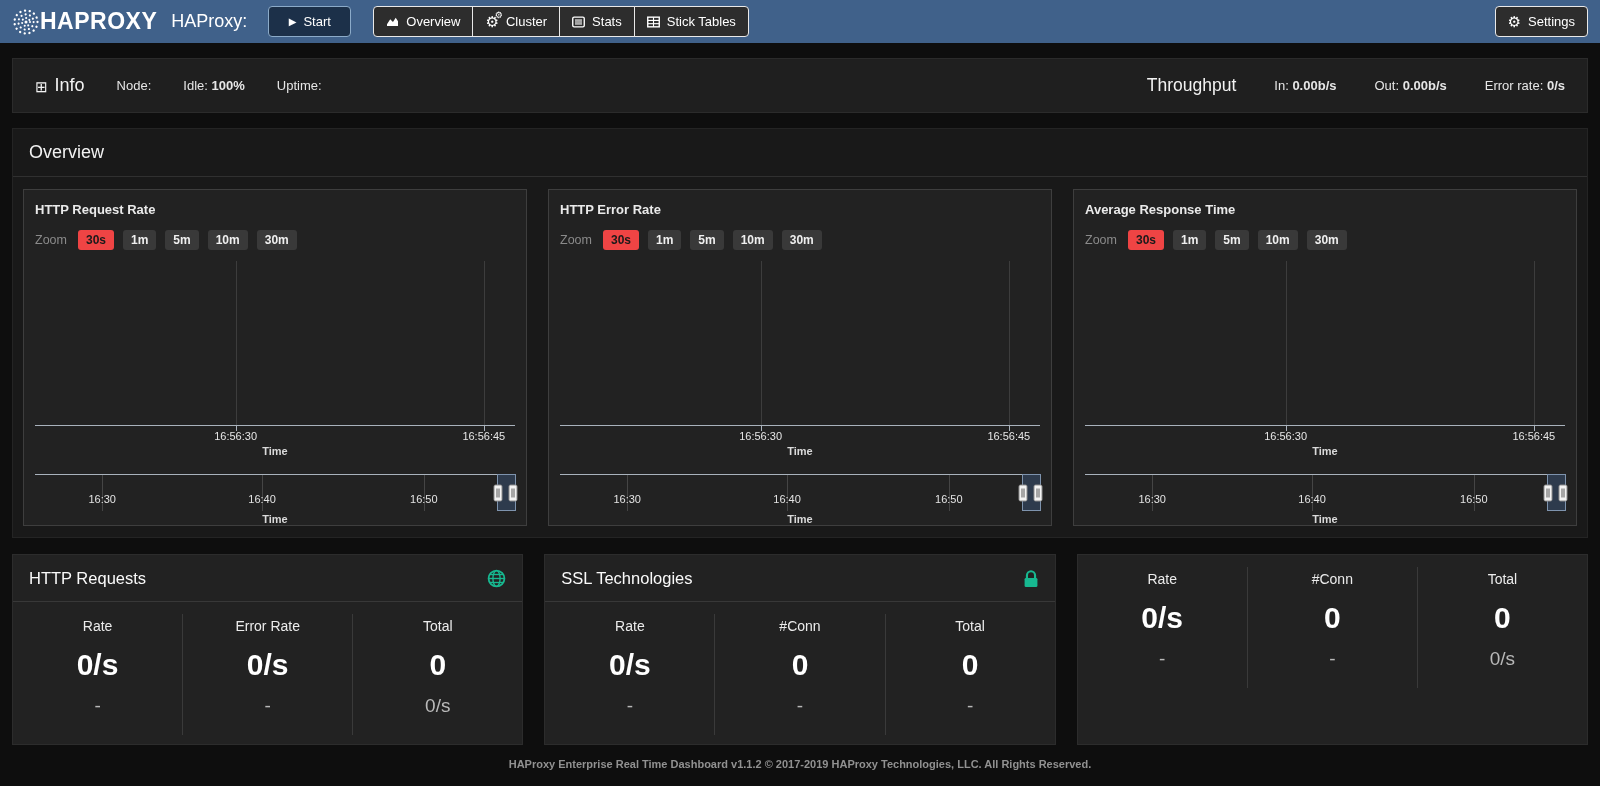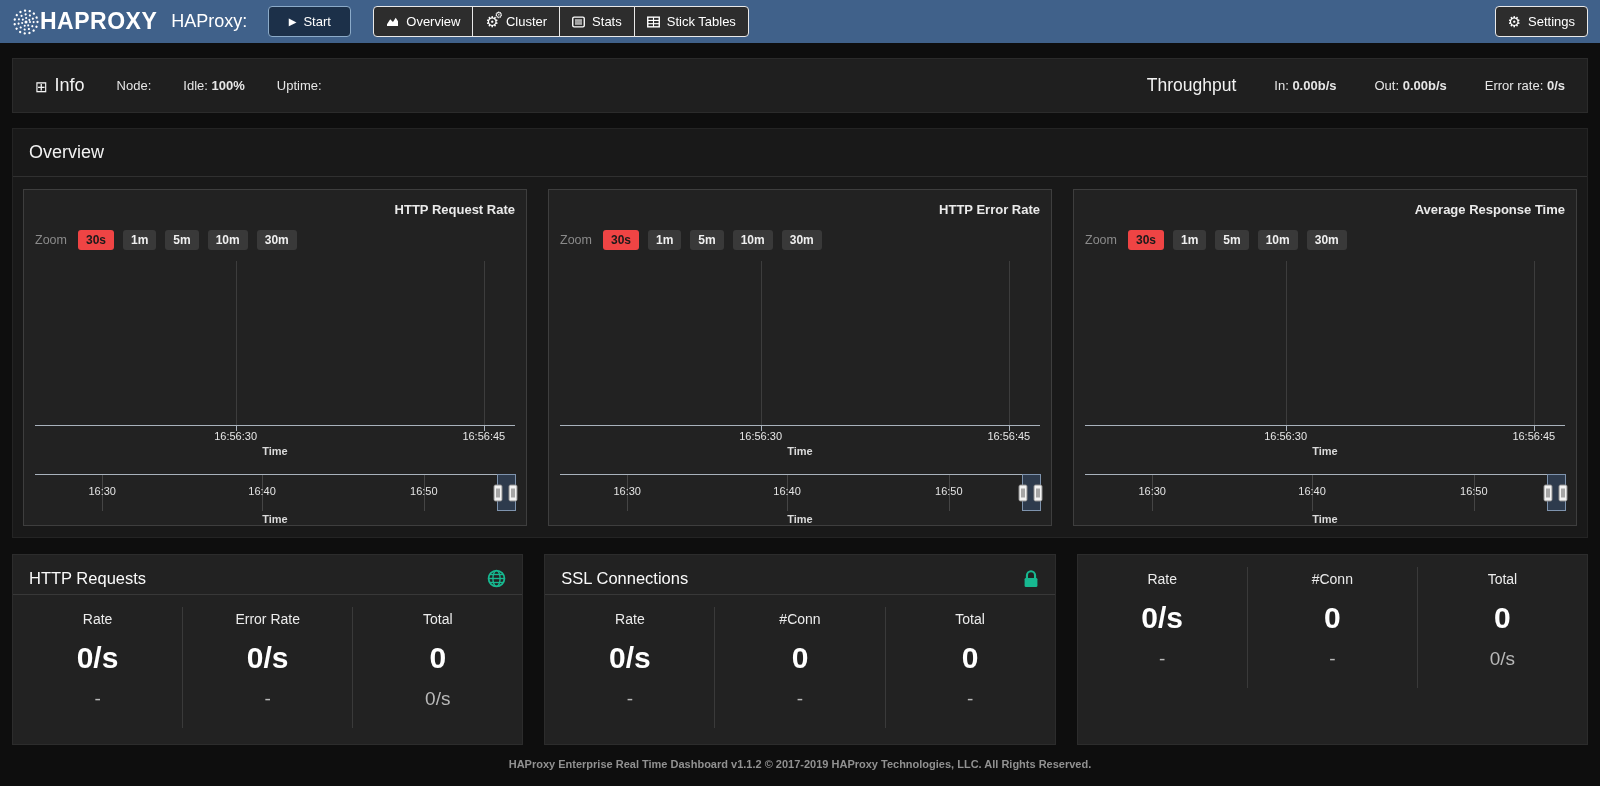--- a/index.html
+++ b/index.html
@@ -39,47 +39,47 @@
   .info-field { margin-left:32px; font-size:13px; color:#e6e6e6; white-space:nowrap; }
   .info-field b { font-weight:bold; }
   .tp-title { margin-left:auto; font-size:17.5px; color:#f2f2f2; }
   .tp-field { margin-left:38px; font-size:13px; color:#e6e6e6; white-space:nowrap; }
   
   .overview-card { margin:15px 12px 0 12px; background:#191919; border:1px solid #242424; }
   .overview-header { padding:13px 16px; font-size:18px; color:#f2f2f2; border-bottom:1px solid #303030; }
   .charts-row { display:flex; gap:21px; padding:12px 10px 11px 10px; }
   .chart-panel { flex:1; height:337px; background:#222; border:1px solid #3e3e3e;
     padding:8px 11px 0 11px; display:flex; flex-direction:column; overflow:hidden; position:relative; }
-  .chart-title { text-align:right; font-size:13px; font-weight:bold; color:#eaeaea; margin-top:4px; }
+  .chart-title { text-align:left; font-size:13px; font-weight:bold; color:#eaeaea; margin-top:4px; }
   .zoom-row { display:flex; align-items:center; gap:9px; margin-top:13px; }
   .zoom-lbl { font-size:12.5px; color:#8a8a8a; margin-right:2px; }
   .zoom-btn { font-size:12px; font-weight:bold; padding:3px 8px; border-radius:3px; border:none;
     background:#393939; color:#efefef; cursor:pointer; font-family:"Liberation Sans",sans-serif; }
   .zoom-btn.selected { background:#ef4444; color:#1a1a1a; }
   .plot { flex:1; margin-top:6px; position:relative; border-bottom:1px solid #a9b2bc; }
   .gridline { position:absolute; top:5px; bottom:0; width:1px; background:#3d3d3d; }
   .axis-labels { position:relative; height:17px; }
   .axis-tick { position:absolute; top:0; height:5px; width:1px; background:#a9b2bc; }
   .axis-lbl { position:absolute; top:4px; transform:translateX(-50%); font-size:11px; color:#e6e6e6; white-space:nowrap; }
   .axis-title { text-align:center; font-size:11px; font-weight:bold; color:#dadada; margin-top:2px; }
   .navigator { margin-top:17px; height:37px; position:relative; border-top:1px solid #a9b2bc; }
   .nav-grid { position:absolute; top:0; bottom:0; width:1px; background:#454545; }
-  .nav-lbl { position:absolute; top:10px; transform:translateX(-50%); font-size:11px; color:#e3e3e3; }
+  .nav-lbl { position:absolute; top:18px; transform:translateX(-50%); font-size:11px; color:#e3e3e3; }
   .nav-selected { position:absolute; top:-1px; bottom:0; left:96.2%; right:-1px;
     background:rgba(62,92,130,.45); border:1px solid #7e93ad; }
   .nav-handle { position:absolute; top:50%; transform:translate(-50%,-50%); width:9px; height:17px;
     background:#f3f3f3; border:1px solid #8c8c8c; border-radius:2px; cursor:ew-resize; }
   .nav-handle::before, .nav-handle::after { content:""; position:absolute; top:3px; bottom:3px; width:1px; background:#5a5a5a; }
   .nav-handle::before { left:2px; } .nav-handle::after { right:2px; }
   .nav-time { margin-top:2px; }
   
   .stats-row { margin:16px 12px 0 12px; display:flex; gap:21px; }
   .stat-panel { flex:1; background:#222; border:1px solid #2c2c2c; height:191px; }
   .stat-header { display:flex; align-items:center; justify-content:space-between;
-    padding:14px 16px 6px 16px; border-bottom:1px solid #383838;gap:48px; }
+    padding:14px 16px 13px 16px; border-bottom:1px solid #383838;gap:48px; }
   .stat-title { font-size:16.5px; color:#fafafa; }
   .stat-icon { color:#17b890; display:flex; }
   .stat-body { display:flex; padding:12px 0 0 0; }
   .stat-col { flex:1; text-align:center; border-right:1px solid #3a3a3a; padding-bottom:18px; }
   .stat-col:last-child { border-right:none; }
   .col-header { font-size:14px; color:#ececec; padding-top:4px; }
   .col-value { font-size:30px; font-weight:bold; color:#fff; margin-top:14px; }
   .col-sub { font-size:19px; color:#b9b9b9; margin-top:13px; }
   
   .footer { text-align:center; font-size:11px; font-weight:bold; color:#919191; padding:13px 0 18px 0; }
@@ -303,21 +303,21 @@
       <div class="stat-col">
         <div class="col-header">Total</div>
         <div class="col-value">0</div>
         <div class="col-sub">0/s</div>
       </div>
     </div>
   </div>
 
   <div class="stat-panel">
     <div class="stat-header">
-      <span class="stat-title">SSL Connections</span>
+      <span class="stat-title">SSL Technologies</span>
       <span class="stat-icon">
         <svg width="16" height="18" viewBox="0 0 14 16">
           <path d="M3.4 7.2 V4.7 a3.6 3.6 0 0 1 7.2 0 V7.2" fill="none" stroke="currentColor" stroke-width="1.9"></path>
           <rect x="1.3" y="7" width="11.4" height="8.2" rx="1.3" fill="currentColor"></rect>
         </svg>
       </span>
     </div>
     <div class="stat-body">
       <div class="stat-col">
         <div class="col-header">Rate</div>

